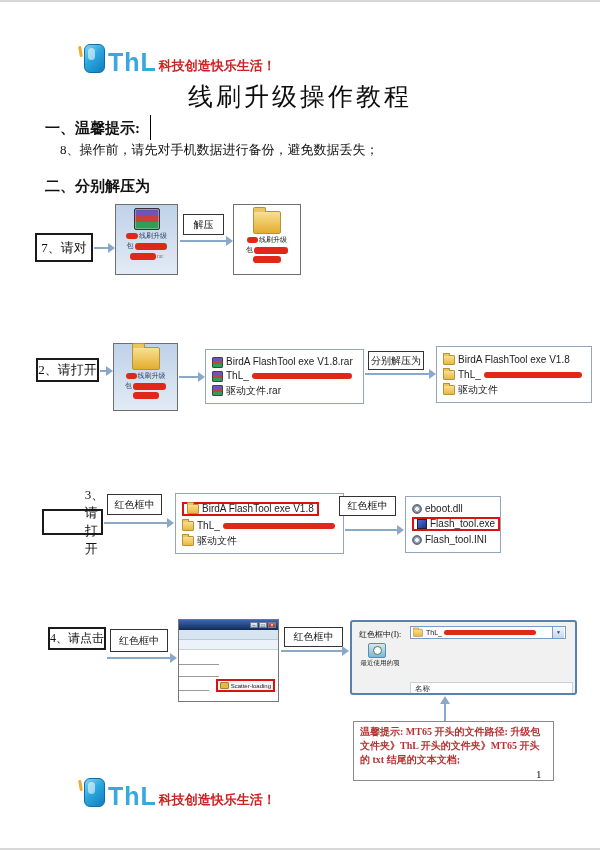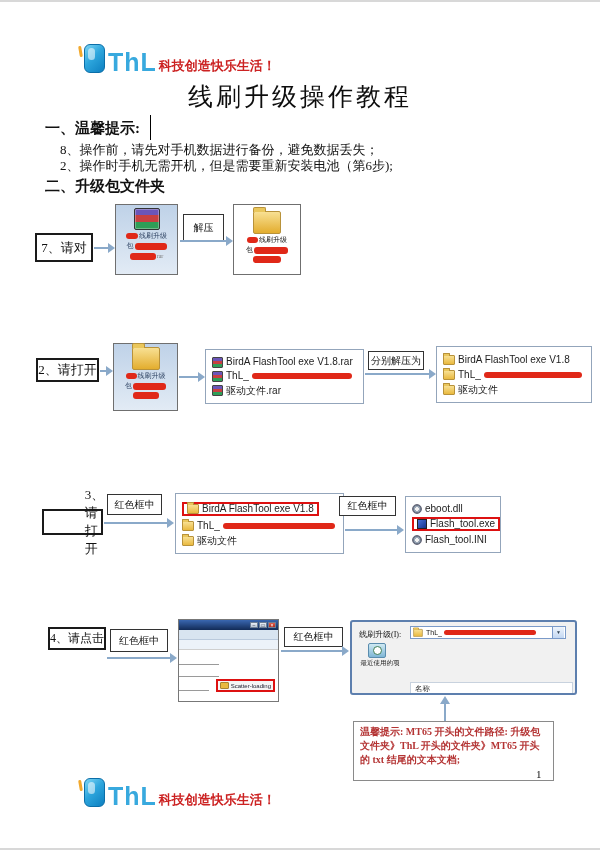--- a/index.html
+++ b/index.html
@@ -121,22 +121,21 @@
   <div class="abs logo" style="left:84px;top:42px;">
     <div class="phone"></div>
     <div class="brandword">ThL</div>
     <div class="slogan">科技创造快乐生活！</div>
   </div>
 
   <div class="abs title" style="top:78px;">线刷升级操作教程</div>
 
   <div class="abs h1" style="left:45px;top:113px;"><span>一、温馨提示:</span><span class="cursor"></span></div>
   <div class="abs tip" style="left:60px;top:139px;">8、操作前，请先对手机数据进行备份，避免数据丢失；</div>
-  <div class="abs tip" style="left:60px;top:155px;">2、操作时手机无需开机，但是需要重新安装电池（第6步);</div>
-  <div class="abs h1" style="left:45px;top:175px;">二、升级包文件夹</div>
+  <div class="abs h1" style="left:45px;top:175px;">二、分别解压为</div>
 
   <div class="abs stepbox" style="left:35px;top:231px;width:58px;height:29px;">
       <span>7、请对</span>
     </div>
   <div class="abs arr" style="left:94px;top:245px;width:15px;"></div>
 
   <div class="abs thumb bgblue" style="left:115px;top:202px;width:63px;height:71px;">
     <div class="rarbig"></div>
     <div class="tline">
         <span class="redact" style="width:12px;height:6px;"></span>
@@ -145,21 +144,21 @@
     <div class="tline">
         <span style="color:#2a3f5f;">包</span>
         <span class="redact" style="width:32px;height:7px;"></span>
       </div>
     <div class="tline">
         <span class="redact" style="width:26px;height:7px;"></span>
         <span style="color:#777;font-size:6px;">rar</span>
       </div>
   </div>
 
-  <div class="abs lblbox" style="left:183px;top:212px;width:41px;height:27px;align-items:center;">
+  <div class="abs lblbox" style="left:183px;top:212px;width:41px;height:21px;align-items:center;">
       <span>解压</span>
     </div>
   <div class="abs arr" style="left:180px;top:238px;width:47px;"></div>
 
   <div class="abs thumb" style="left:233px;top:202px;width:68px;height:71px;background:#fff;">
     <div class="foldbig" style="margin-top:3px;"></div>
     <div class="tline">
         <span class="redact" style="width:11px;height:6px;"></span>
         <span>线刷升级</span>
       </div>
@@ -304,21 +303,21 @@
     </div>
   </div>
 
   <div class="abs lblbox" style="left:284px;top:625px;width:59px;height:20px;">
       <span>红色框中</span>
     </div>
   <div class="abs arr" style="left:281px;top:648px;width:62px;"></div>
 
   <div class="abs dlg" style="left:350px;top:618px;width:227px;height:75px;">
     <div class="dlgbody">
-      <div class="abs lookin" style="left:7px;top:7px;">线刷升级(I):</div>
+      <div class="abs lookin" style="left:7px;top:7px;">红色框中(I):</div>
       <div class="dd" style="left:58px;top:4px;width:156px;height:13px;">
         <span class="fold" style="transform:scale(.8);"></span>
         <span style="font-family:'Liberation Sans',sans-serif;font-size:7px;">ThL_</span>
         <span class="redact" style="width:92px;height:5px;"></span>
         <span class="ddbtn">▼</span>
       </div>
       <div class="abs recentico" style="left:16px;top:21px;"></div>
       <div class="reclabel" style="left:2px;top:37px;width:52px;">最近使用的项</div>
       <div class="panel" style="left:58px;top:20px;width:163px;height:36px;margin-top:40px;">
         <div class="colhdr">名称</div>

